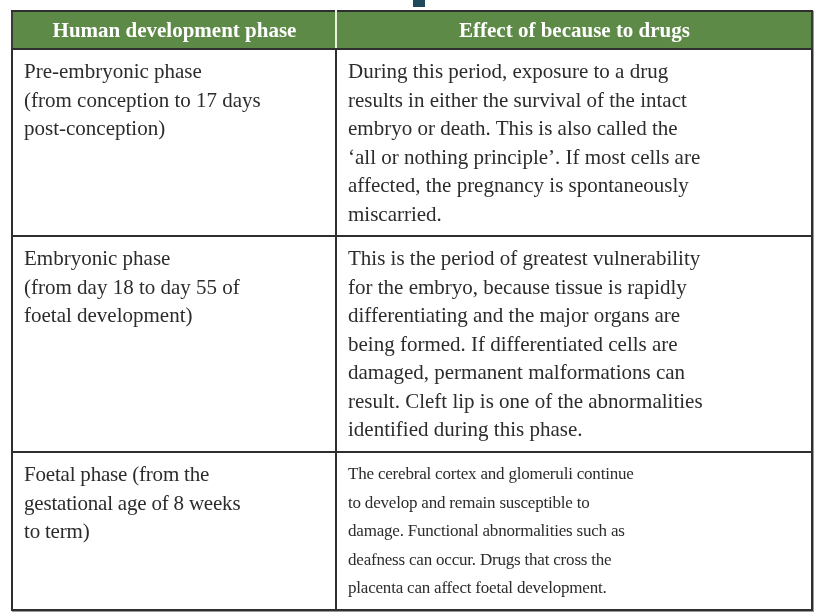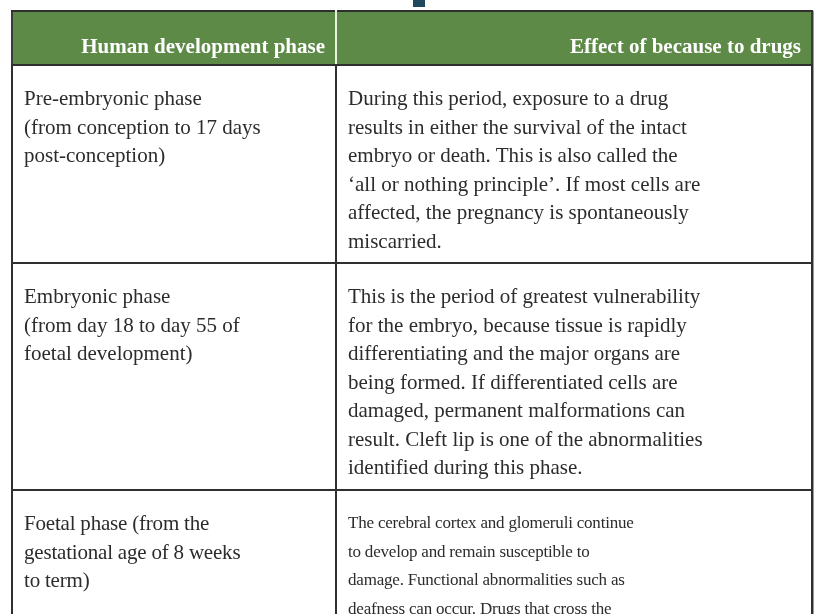--- a/index.html
+++ b/index.html
@@ -33,37 +33,37 @@
       box-shadow: 1px 1px 0 #9a9a9a;
     }
     col.c1 { width: 324px; }
     col.c2 { width: 476px; }
     thead th {
       background: #5e8a48;
       color: #ffffff;
       font-family: "Liberation Serif", "DejaVu Serif", serif;
       font-weight: bold;
       font-size: 21px;
-      text-align: right;
-      padding: 22px 10px 5px 11px;
+      text-align: center;
+      padding: 6px 10px 5px 11px;
       height: 25px;
       border-bottom: 2px solid #2f2f2f;
       border-top: 2px solid #2f2f2f;
       letter-spacing: 0;
     }
     thead th.h1 {
       border-right: 2px solid #e8f0e0;
     }
     tbody td {
       vertical-align: top;
       color: #2c2c2c;
       font-family: "Liberation Serif", "DejaVu Serif", serif;
       font-size: 21px;
       line-height: 28.5px;
-      padding: 18px 10px 6px 11px;
+      padding: 7px 10px 6px 11px;
       border: 2px solid #2f2f2f;
     }
     tbody td.col1 {
       border-right: 2px solid #2f2f2f;
     }
     tbody tr.r1 td { height: 172px; }
     tbody tr.r2 td { height: 201px; }
     tbody tr.r3 td { height: 138px; }
     tbody tr.r3 td.col2 {
       font-size: 17px;

